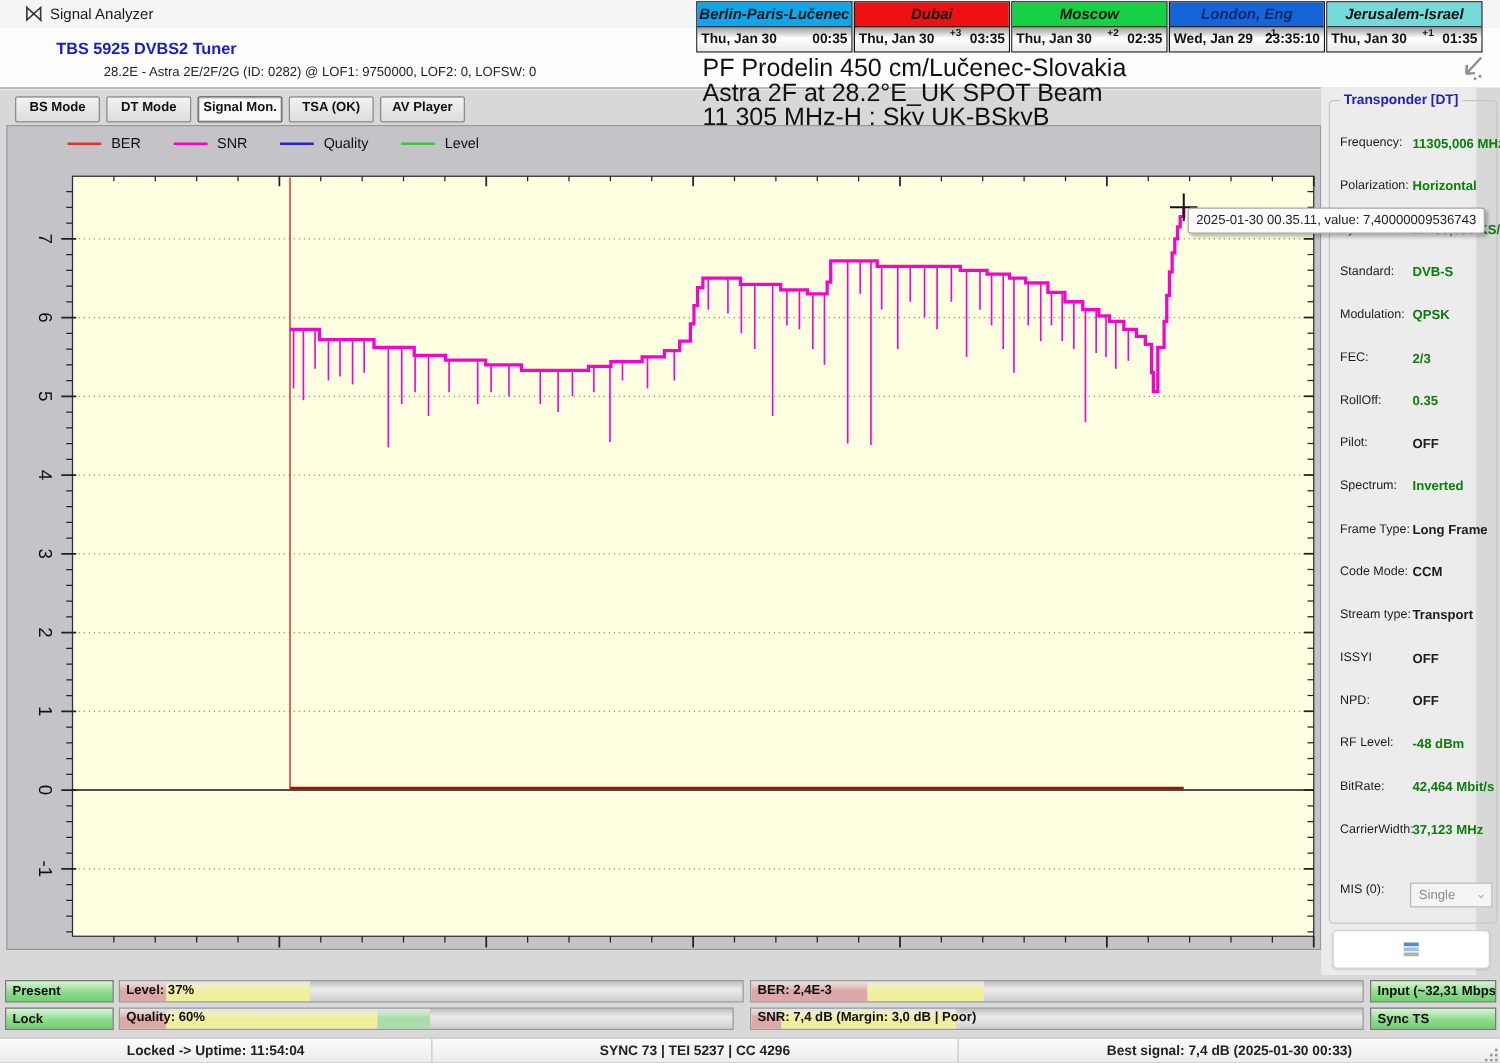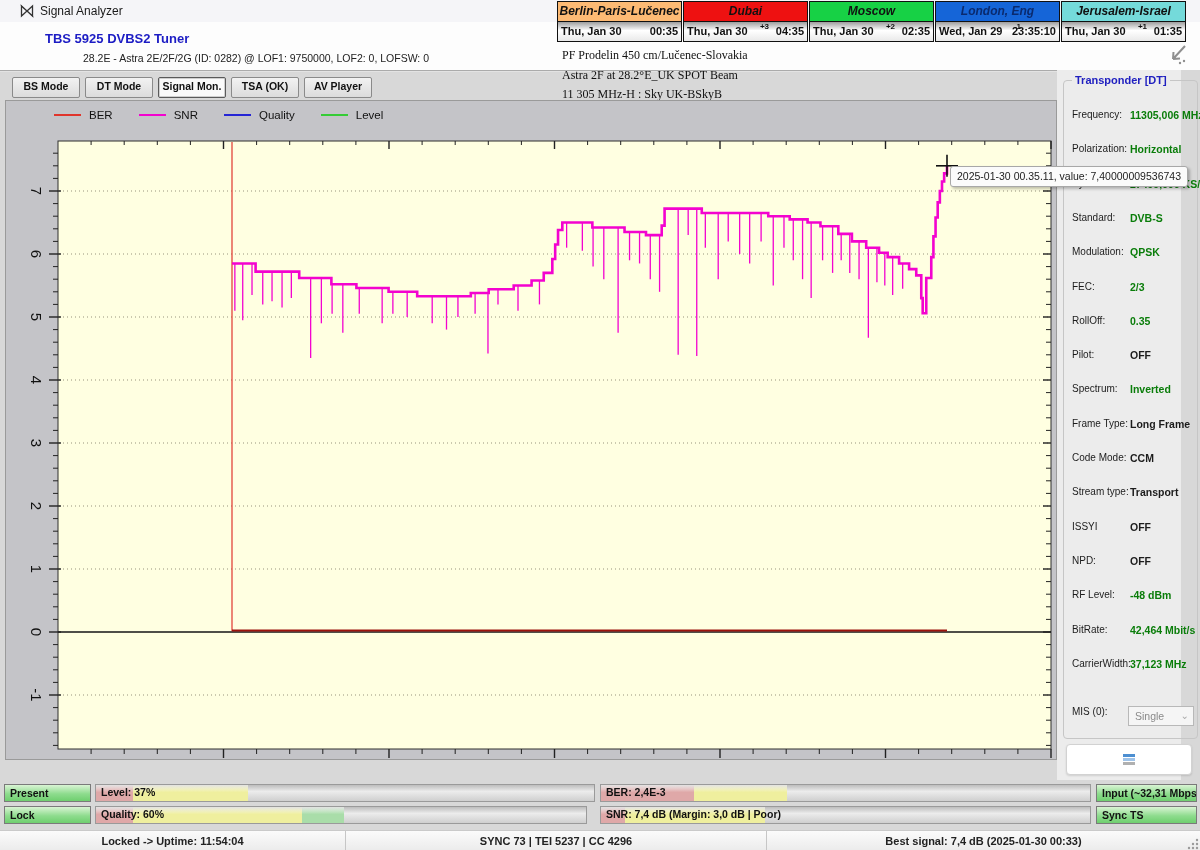--- a/index.html
+++ b/index.html
@@ -25,21 +25,21 @@
   .clock .off{position:absolute;right:38px;top:0px;font-size:8px;font-weight:bold;}
   .clock .ti{position:absolute;right:3px;top:3px;}
   
   #pointer-icon{left:1164px;top:42px;}
   
   #modebtns{left:12px;top:77px;display:flex;gap:5px;}
   .mbtn{width:66px;height:19px;font-size:10.5px;font-weight:600;color:#111;background:linear-gradient(#f2f2f2,#dcdcdc);
         border:1px solid #8a8a8a;border-radius:2px;text-align:center;line-height:17px;cursor:default;}
   .mbtn.active{background:#fafafa;border:1px solid #5a5a5a;box-shadow:inset 0 0 0 1px #cfcfcf;}
   
-  #overlay{left:562px;top:46px;font-family:Liberation Serif, serif;font-size:12px;line-height:19.5px;color:#101010;}
+  #overlay{left:562px;top:46px;font-family:Liberation Sans, sans-serif;font-size:20px;line-height:19.5px;color:#101010;}
   
   #chartpanel{left:5px;top:100px;width:1052px;height:660px;background:#c4c4c8;border:1px solid #9a9a9a;box-sizing:border-box;}
   #legend{position:absolute;left:48px;top:8px;display:flex;gap:26px;align-items:center;}
   .litem{display:flex;align-items:center;gap:8px;font-size:11.5px;color:#111;}
   .lswatch{width:27px;height:2px;}
   #chartsvg{position:absolute;left:0;top:0;}
   
   #tooltip{left:950px;top:166px;height:17px;line-height:17px;padding:1px 6px;background:#fbfbfb;
            border:1px solid #a8a8a8;border-radius:3px;font-size:10.5px;color:#222;white-space:nowrap;
            box-shadow:2px 2px 3px rgba(0,0,0,.25);z-index:60;}
@@ -86,33 +86,33 @@
   </div>
 
   <div class="abs" id="headerstrip"></div>
   <div class="abs" id="sep"></div>
 
   <div class="abs" id="device">TBS 5925 DVBS2 Tuner</div>
   <div class="abs" id="subtitle">28.2E - Astra 2E/2F/2G (ID: 0282) @ LOF1: 9750000, LOF2: 0, LOFSW: 0</div>
 
   <div class="abs" id="clocks">
       <div class="clock">
-        <div class="hd" style="background:#fdba74;color:#111111">Berlin-Paris-Lučenec</div>
+        <div class="hd" style="background:#0ea5e9;color:#111111">Berlin-Paris-Lučenec</div>
     <div class="tm">
       <span class="dt">Thu, Jan 30</span>
       <span class="off"></span>
       <span class="ti">00:35</span>
     </div>
       </div>
       <div class="clock">
         <div class="hd" style="background:#ee1111;color:#111111">Dubai</div>
     <div class="tm">
       <span class="dt">Thu, Jan 30</span>
       <span class="off">+3</span>
-      <span class="ti">04:35</span>
+      <span class="ti">03:35</span>
     </div>
       </div>
       <div class="clock">
         <div class="hd" style="background:#17d145;color:#111111">Moscow</div>
     <div class="tm">
       <span class="dt">Thu, Jan 30</span>
       <span class="off">+2</span>
       <span class="ti">02:35</span>
     </div>
       </div>

